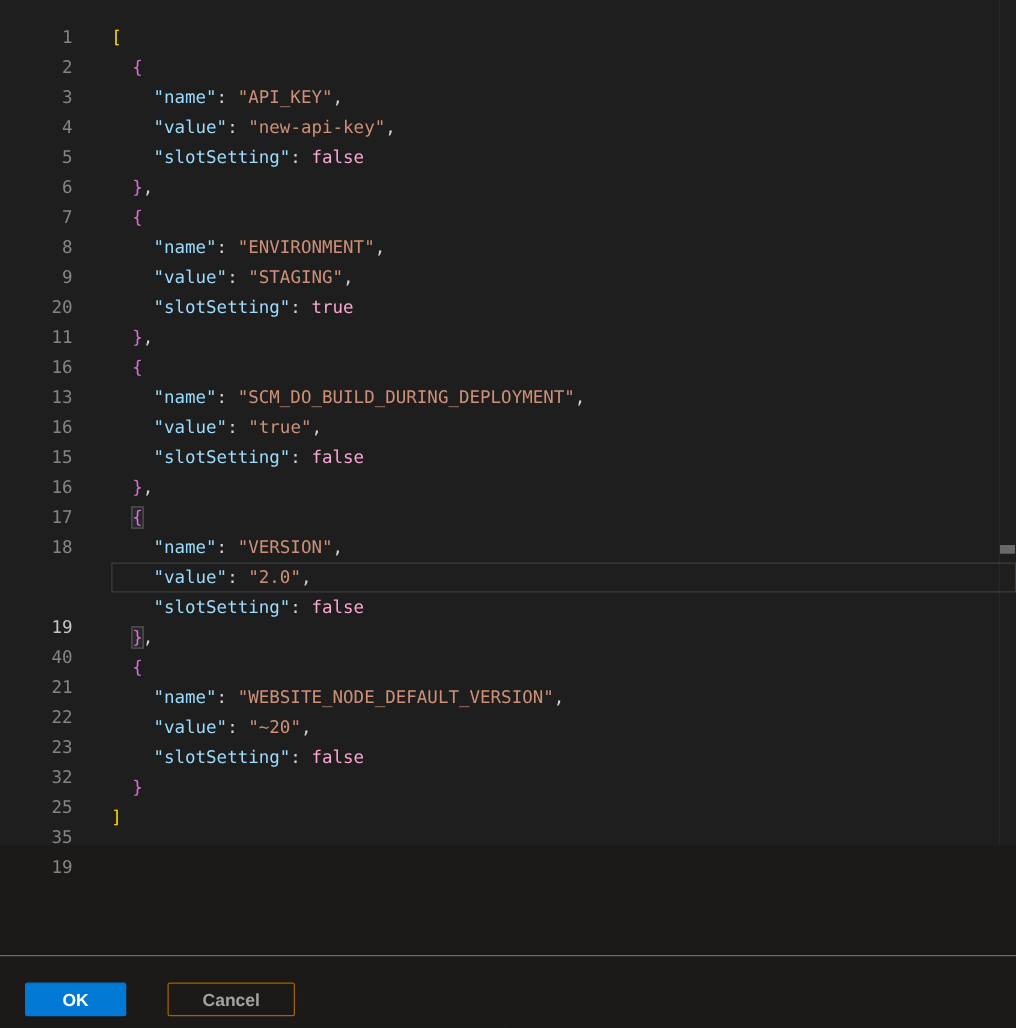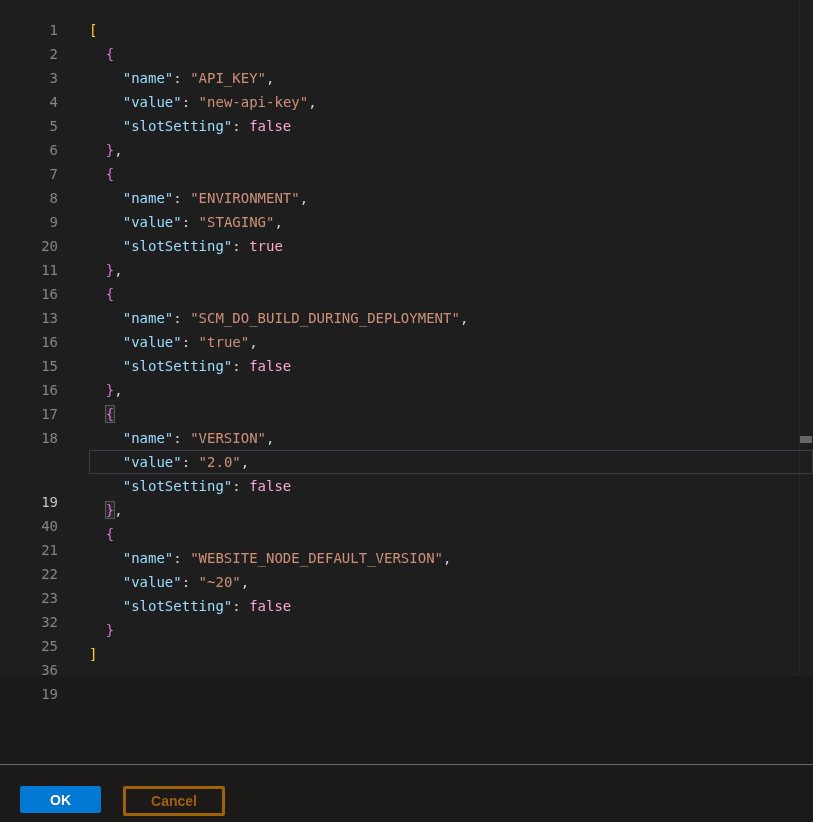--- a/index.html
+++ b/index.html
@@ -70,23 +70,23 @@
     cursor: pointer;
     display: flex; align-items: center; justify-content: center;
     padding: 12px;
   }
   .btn-ok {
     left: 20px; width: 81px;
     background: #0078d4; color: #ffffff;
     border: 1px solid #0078d4;
   }
   .btn-cancel {
-    left: 123px; width: 102px;
-    background: transparent; color: #a16207;
-    border: 3px solid #a16207;
+    left: 134px; width: 102px;
+    background: transparent; color: #a3a3a3;
+    border: 1px solid #a16207;
   }
 </style>
 </head>
 <body>
 
 <div class="editor">
   <div class="gutter">
       <div class="line-number">1</div>
       <div class="line-number">2</div>
       <div class="line-number">3</div>
@@ -105,21 +105,21 @@
       <div class="line-number">16</div>
       <div class="line-number">17</div>
       <div class="line-number">18</div>
       <div class="line-number active">19</div>
       <div class="line-number">40</div>
       <div class="line-number">21</div>
       <div class="line-number">22</div>
       <div class="line-number">23</div>
       <div class="line-number">32</div>
       <div class="line-number">25</div>
-      <div class="line-number">36</div>
+      <div class="line-number">35</div>
       <div class="line-number">19</div>
     </div>
   <div class="code">
       <div class="code-line"><span class="tk-b1">[</span></div>
       <div class="code-line"><span class="tk-b2">  {</span></div>
       <div class="code-line"><span class="tk-p">    </span><span class="tk-key">"name"</span><span class="tk-p">: </span><span class="tk-str">"API_KEY"</span><span class="tk-p">,</span></div>
       <div class="code-line"><span class="tk-p">    </span><span class="tk-key">"value"</span><span class="tk-p">: </span><span class="tk-str">"new-api-key"</span><span class="tk-p">,</span></div>
       <div class="code-line"><span class="tk-p">    </span><span class="tk-key">"slotSetting"</span><span class="tk-p">: </span><span class="tk-kw">false</span></div>
       <div class="code-line"><span class="tk-p">  </span><span class="tk-b2">}</span><span class="tk-p">,</span></div>
       <div class="code-line"><span class="tk-b2">  {</span></div>

